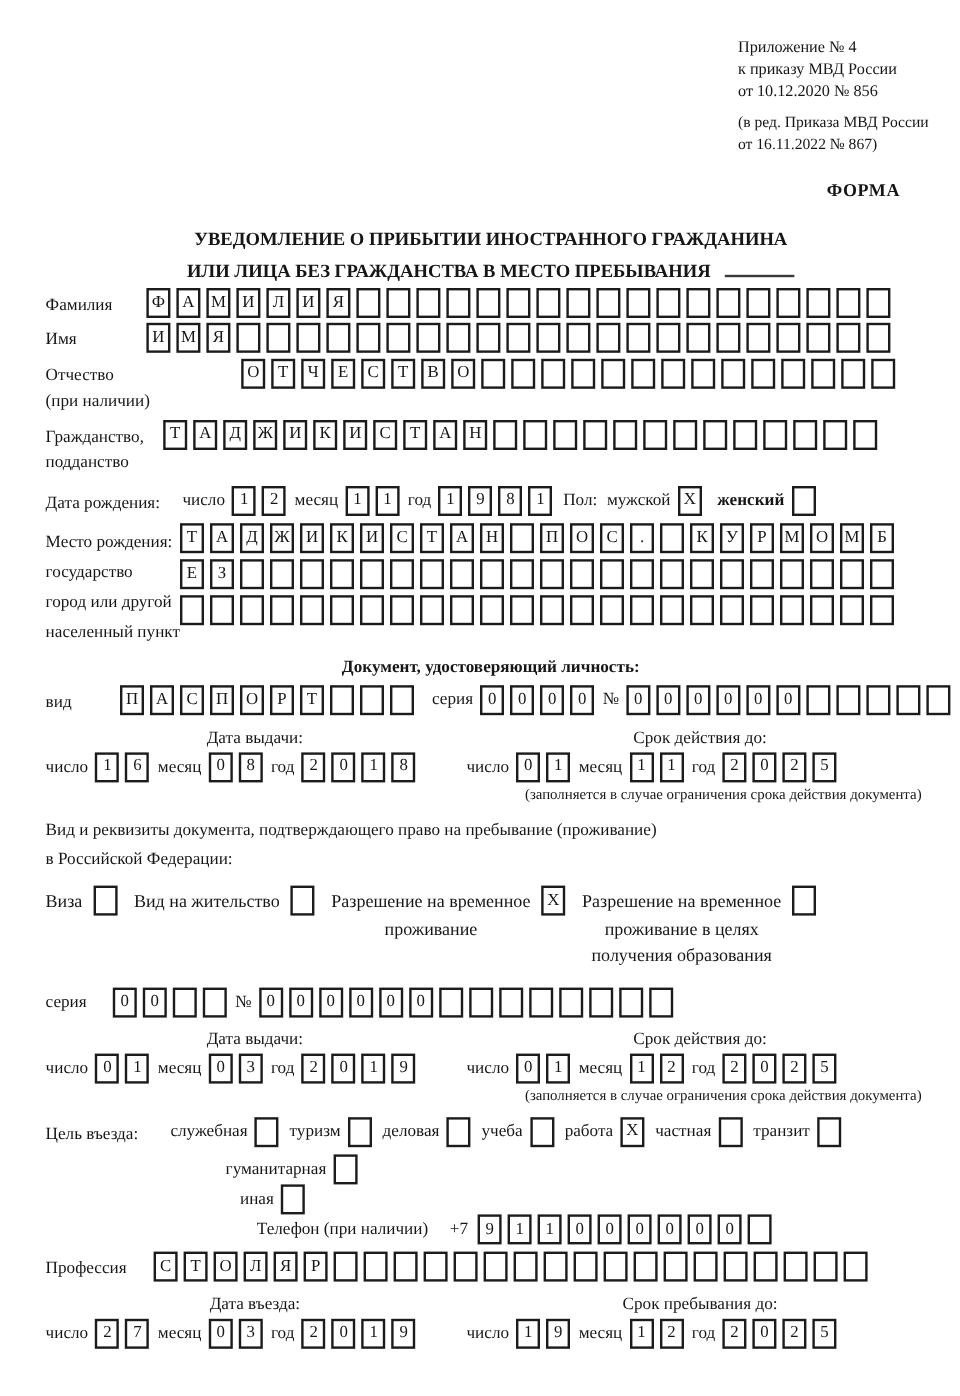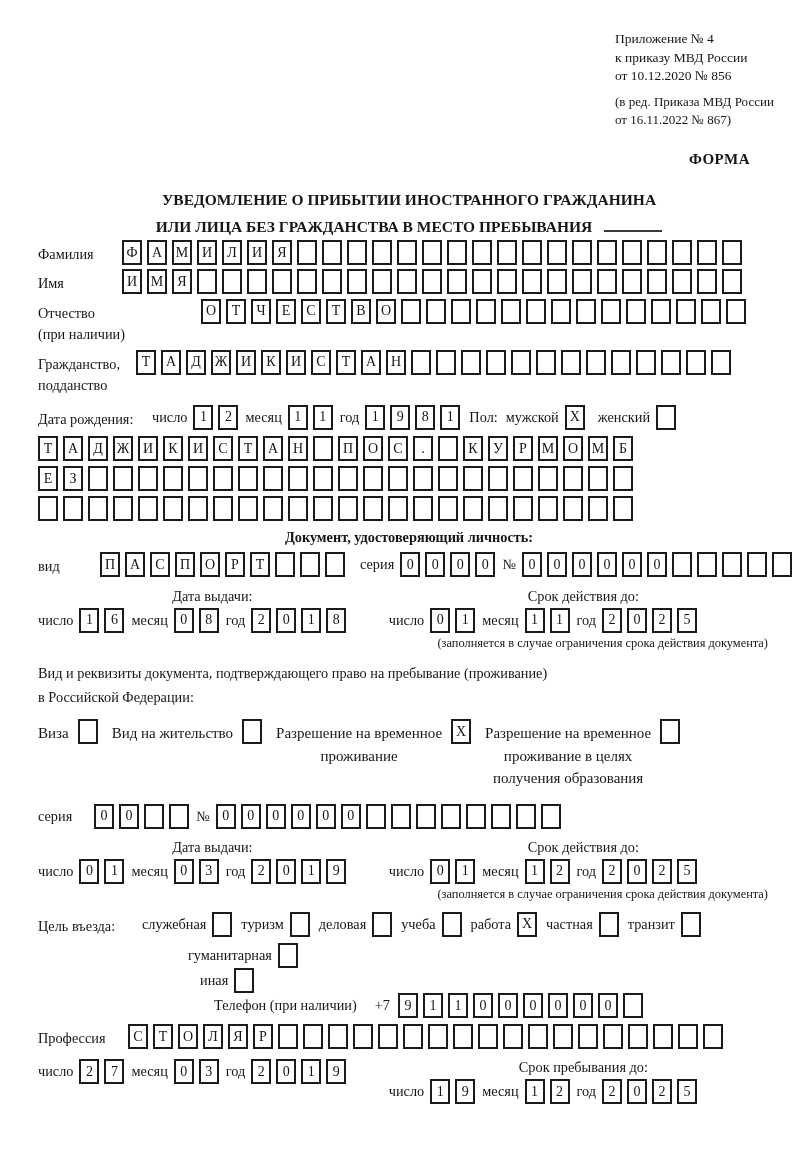--- a/index.html
+++ b/index.html
@@ -217,27 +217,33 @@
         <span class="cell">1</span>
         <span class="cell">9</span>
         <span class="cell">8</span>
         <span class="cell">1</span>
       </div>
     <div class="inlbl" style="padding-left:4px;">Пол:</div>
     <div class="inlbl">мужской</div>
     <div class="cells">
         <span class="cell">X</span>
       </div>
-    <div class="inlbl" style="padding-left:8px;">женский</div>
+    <div class="inlbl" style="padding-left:8px;font-weight:bold;">женский</div>
     <div class="cells">
         <span class="cell"></span>
       </div>
   </div>
 
   <div class="row" style="margin-top:6px;">
+    <div class="lbl lw112" style="line-height:1.75;">
+      <div>Место рождения:</div>
+      <div>государство</div>
+      <div>город или другой</div>
+      <div>населенный пункт</div>
+    </div>
     <div>
       <div class="cells" style="margin-bottom:5px;">
           <span class="cell">Т</span>
           <span class="cell">А</span>
           <span class="cell">Д</span>
           <span class="cell">Ж</span>
           <span class="cell">И</span>
           <span class="cell">К</span>
           <span class="cell">И</span>
           <span class="cell">С</span>
@@ -614,20 +620,21 @@
         <span class="cell"></span>
         <span class="cell"></span>
         <span class="cell"></span>
         <span class="cell"></span>
         <span class="cell"></span>
       </div>
   </div>
 
   <div class="dates-pair">
     <div class="dcol-l">
+      <div class="dhead">Дата въезда:</div>
       <div class="dgroup">
         <div class="inlbl" style="padding-left:0;">число</div>
         <div class="cells">
             <span class="cell">2</span>
             <span class="cell">7</span>
           </div>
         <div class="inlbl">месяц</div>
         <div class="cells">
             <span class="cell">0</span>
             <span class="cell">3</span>

